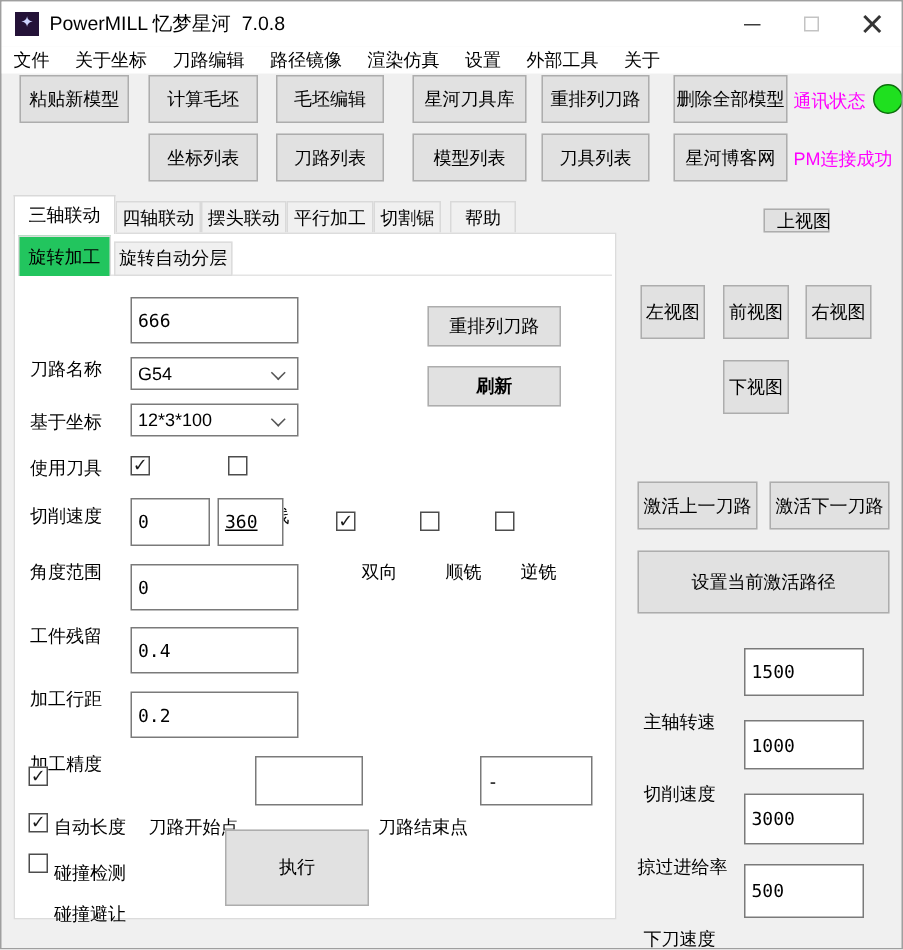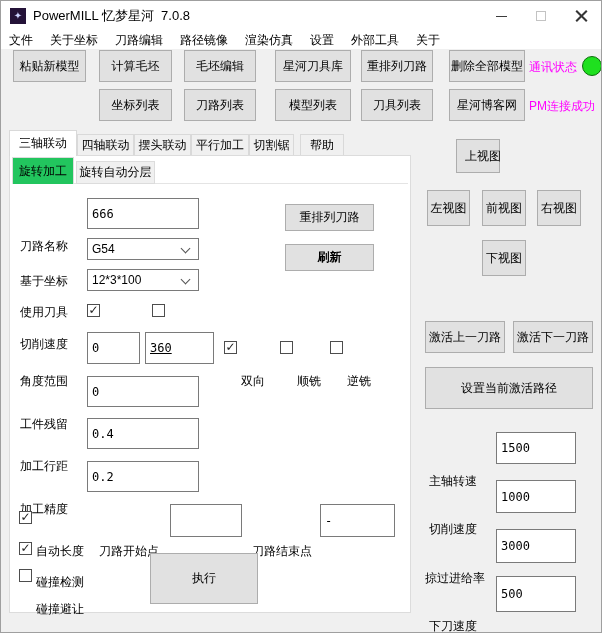--- a/index.html
+++ b/index.html
@@ -124,21 +124,21 @@
     <div class="btn" style="left:275px;top:88px;width:89px;height:27px;font-weight:bold;">刷新</div>
 
     <div class="lbl" style="left:10px;top:149px;">切削速度</div>
     <span class="cb checked" style="left:77px;top:148px;"></span>
     <div class="lbl" style="left:94px;top:149px;">圆形</div>
     <span class="cb" style="left:142px;top:148px;"></span>
     <div class="lbl" style="left:159px;top:149px;">直线</div>
 
     <div class="lbl" style="left:10px;top:186px;">角度范围</div>
     <input class="tinput" style="left: 77px; top: 176px; width: 53px; height: 32px;" value="0">
-    <input class="tinput" style="left: 135px; top: 176px; width: 69px; height: 32px; text-decoration: underline;" value="360">
+    <input class="tinput" style="left: 135px; top: 176px; width: 44px; height: 32px; text-decoration: underline;" value="360">
     <span class="cb checked" style="left:214px;top:185px;"></span>
     <div class="lbl" style="left:231px;top:186px;">双向</div>
     <span class="cb" style="left:270px;top:185px;"></span>
     <div class="lbl" style="left:287px;top:186px;">顺铣</div>
     <span class="cb" style="left:320px;top:185px;"></span>
     <div class="lbl" style="left:337px;top:186px;">逆铣</div>
 
     <div class="lbl" style="left:10px;top:229px;">工件残留</div>
     <input class="tinput" style="left: 77px; top: 220px; width: 112px; height: 31px;" value="0">
 
@@ -154,24 +154,24 @@
     <input class="tinput" style="left: 160px; top: 348px; width: 72px; height: 33px;" value="">
     <div class="lbl" style="left:242px;top:356px;">刀路结束点</div>
     <input class="tinput" style="left: 310px; top: 348px; width: 75px; height: 33px;" value="-">
 
     <span class="cb checked" style="left:9px;top:386px;"></span>
     <div class="lbl" style="left:26px;top:387px;">碰撞检测</div>
 
     <span class="cb" style="left:9px;top:413px;"></span>
     <div class="lbl" style="left:26px;top:414px;">碰撞避让</div>
 
-    <div class="btn" style="left:140px;top:397px;width:108px;height:51px;">执行</div>
+    <div class="btn" style="left:140px;top:397px;width:96px;height:51px;">执行</div>
   </div>
 
-  <div class="btn" style="left:455px;top:138px;width:44px;height:34px;padding-left:10px;">上视图</div>
+  <div class="btn" style="left:508px;top:138px;width:44px;height:16px;padding-left:10px;">上视图</div>
   <div class="btn" style="left:426px;top:189px;width:43px;height:36px;">左视图</div>
   <div class="btn" style="left:481px;top:189px;width:44px;height:36px;">前视图</div>
   <div class="btn" style="left:536px;top:189px;width:44px;height:36px;">右视图</div>
   <div class="btn" style="left:481px;top:239px;width:44px;height:36px;">下视图</div>
 
   <div class="lbl" style="left:424px;top:296px;">当前激活刀路:</div>
   <div class="btn" style="left:424px;top:320px;width:80px;height:32px;">激活上一刀路</div>
   <div class="btn" style="left:512px;top:320px;width:80px;height:32px;">激活下一刀路</div>
   <div class="btn" style="left:424px;top:366px;width:168px;height:42px;">设置当前激活路径</div>
 

